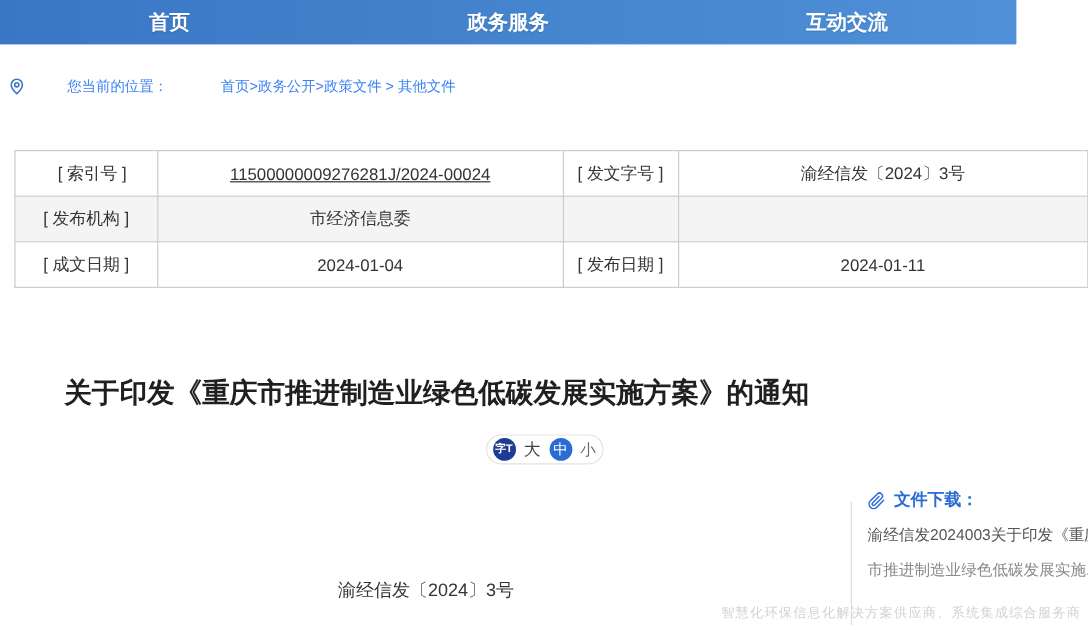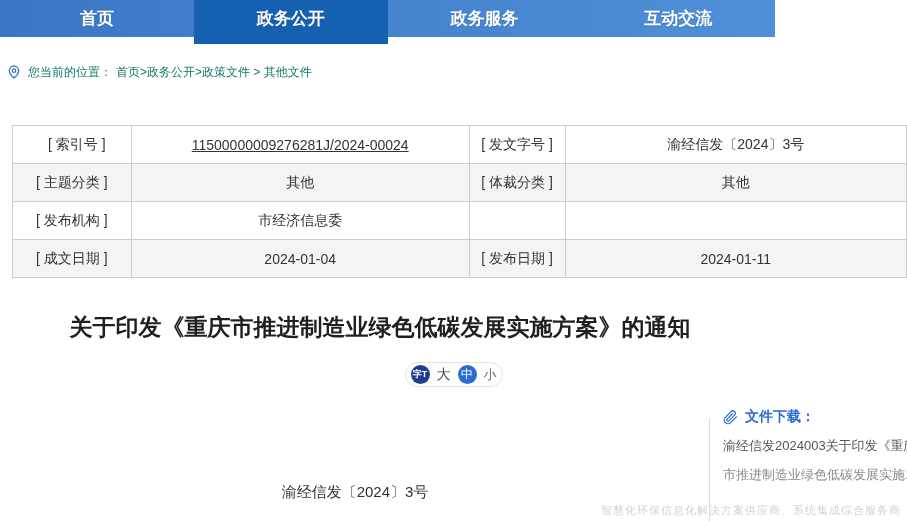--- a/index.html
+++ b/index.html
@@ -4,56 +4,56 @@
 <style>
   * { margin:0; padding:0; box-sizing:border-box; }
   html,body { width:907px; height:521px; }
   body {
     position:relative; overflow:hidden; background:#fff;
     font-family:"Liberation Sans","DejaVu Sans",sans-serif; color:#333;
   }
 
   
   .nav {
-    position:absolute; top:0; left:0; width:775px; height:37px;
+    position:absolute; top:0; left:0; width:847px; height:37px;
     background:linear-gradient(to right,#3a76c4,#4f90d8);
     display:flex; z-index:2;justify-content:flex-end;
   }
   .nav-tab {
     flex:1; text-align:center; line-height:37px; height:37px;
     color:#fff; font-size:17px; font-weight:bold; cursor:pointer;
     text-shadow:0 1px 1px rgba(0,0,0,.15);
   }
   .nav-tab.active { background:#1660b2; height:44px; }
 
   
   .breadcrumb {
     position:absolute; top:60px; left:6px; height:24px;
-    display:flex; align-items:center; font-size:12px; color:#0f766e;
+    display:flex; align-items:center; font-size:12px; color:#3b82f6;gap:28px;
   }
   .breadcrumb .pin { width:16px; height:16px; margin-right:6px; }
-  .breadcrumb .path { margin-left:4px; }
+  .breadcrumb .path { margin-left:16px; }
 
   
   .meta-table {
     position:absolute; top:125px; left:12px;
     border-collapse:collapse; table-layout:fixed;
   }
   .meta-table td {
     border:1px solid #ccc; height:38px; text-align:center;
     font-size:14px; color:#333; overflow:hidden; white-space:nowrap;
   }
   .meta-table tr:nth-child(even) td { background:#f4f4f4; }
   .col-l1 { width:119px;padding-left:10px; } .col-v1 { width:339px;text-decoration:underline; }
   .col-l2 { width:96px; }  .col-v2 { width:343px; }
 
   
   .article-title {
     position:absolute; top:312px; left:0; width:728px;
-    text-align:center; font-size:23px; font-weight:bold; color:#1f1f1f;margin-left:16px;
+    text-align:center; font-size:23px; font-weight:bold; color:#1f1f1f;
   }
 
   
   .font-widget {
     position:absolute; top:362px; left:50%; transform:translateX(-50%);
     display:inline-flex; align-items:center; gap:7px;
     border:1px solid #e3e3e3; border-radius:13px; background:#fff;
     padding:2px 5px; height:25px;
   }
   .fw-circle {
@@ -83,47 +83,40 @@
   .watermark {
     position:absolute; top:503px; right:6px; font-size:11px;
     color:#d2d2d2; letter-spacing:1px; white-space:nowrap;
   }
 </style>
 </head>
 <body>
 
 <div class="nav">
   <div class="nav-tab">首页</div>
-  <div class="nav-tab active">政务公开</div>
   <div class="nav-tab">政务服务</div>
   <div class="nav-tab">互动交流</div>
 </div>
 
 <div class="breadcrumb">
   <svg class="pin" viewBox="0 0 24 24" fill="none" stroke="#3a77c5" stroke-width="2">
     <path d="M12 21s-7-5.8-7-11a7 7 0 1 1 14 0c0 5.2-7 11-7 11z"></path>
     <circle cx="12" cy="10" r="2.6"></circle>
   </svg>
   <span>您当前的位置：</span>
   <span class="path">首页&gt;政务公开&gt;政策文件 &gt; 其他文件</span>
 </div>
 
 <table class="meta-table">
   <tbody>
       <tr>
     <td class="col-l1">[ 索引号 ]</td>
     <td class="col-v1">11500000009276281J/2024-00024</td>
     <td class="col-l2">[ 发文字号 ]</td>
     <td class="col-v2">渝经信发〔2024〕3号</td>
-  </tr>
-  <tr>
-    <td>[ 主题分类 ]</td>
-    <td>其他</td>
-    <td>[ 体裁分类 ]</td>
-    <td>其他</td>
   </tr>
   <tr>
     <td>[ 发布机构 ]</td>
     <td>市经济信息委</td>
     <td></td>
     <td></td>
   </tr>
   <tr>
     <td>[ 成文日期 ]</td>
     <td>2024-01-04</td>

